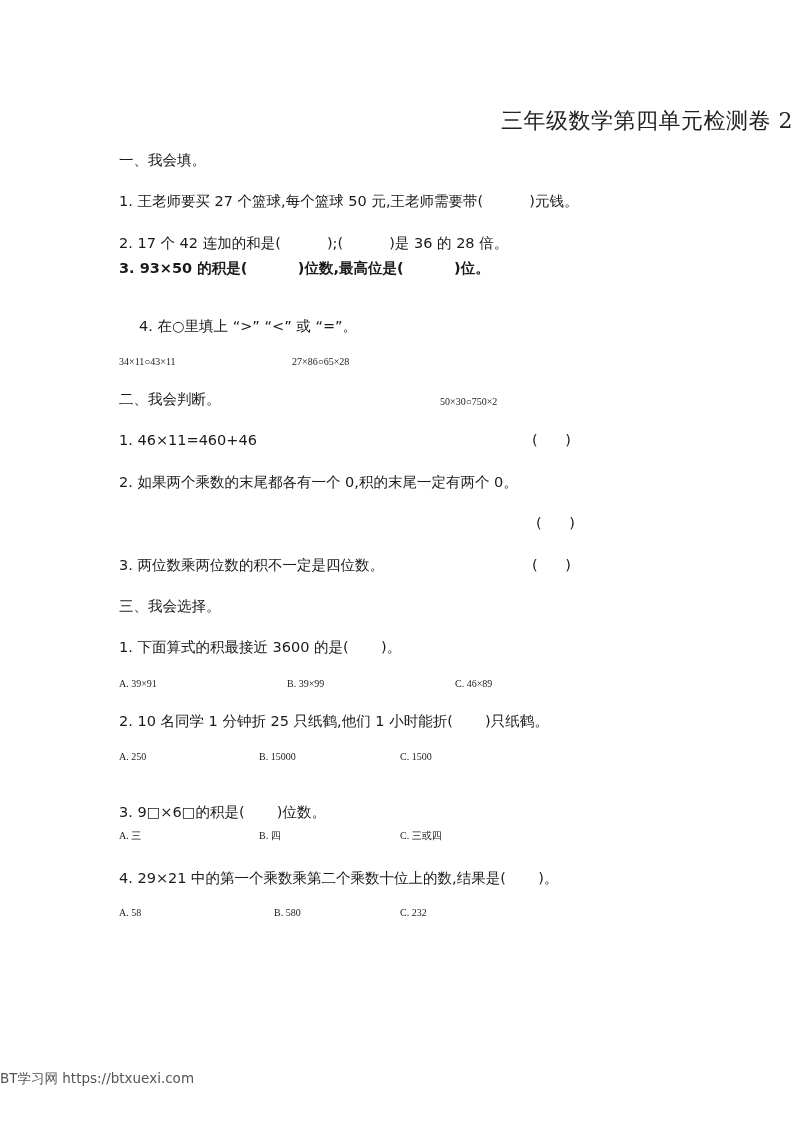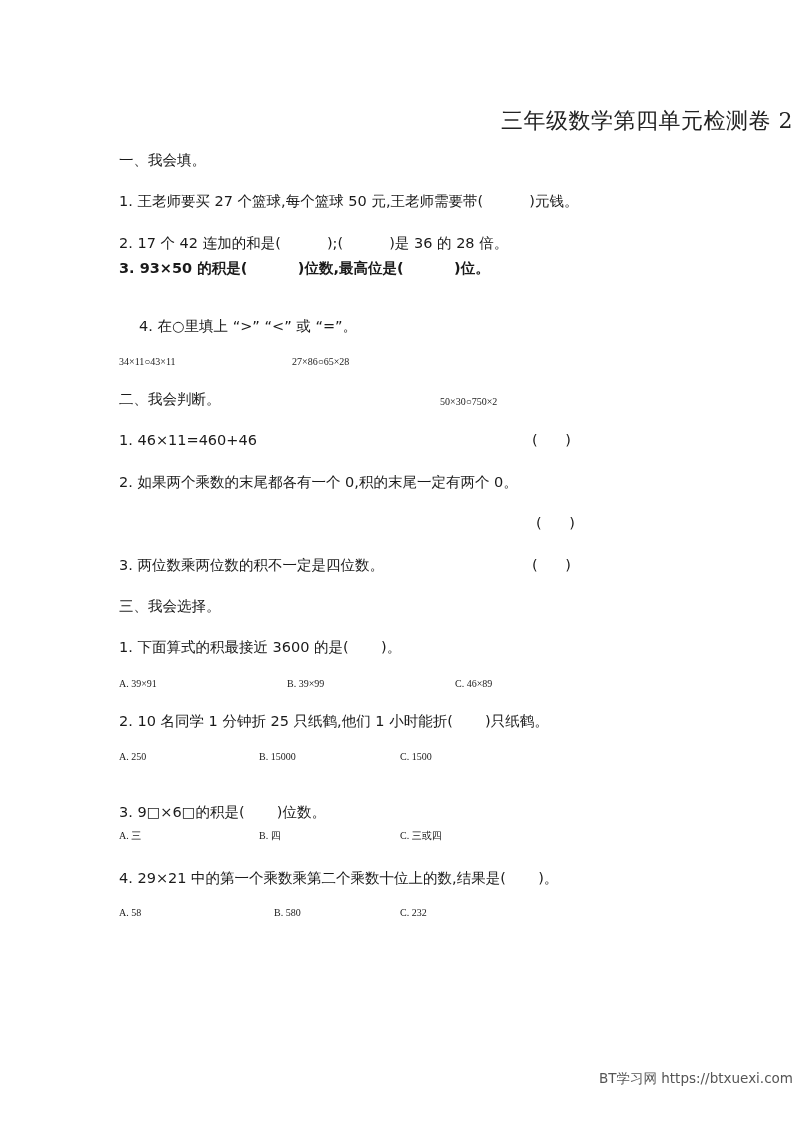--- a/index.html
+++ b/index.html
@@ -54,21 +54,21 @@
       font-size: 10px;
       line-height: 20px;
       white-space: pre;
       font-family: "Liberation Serif", "DejaVu Serif", serif;
     }
     .footer {
       position: absolute;
       top: 1070px;
       left: 0;
       width: 793px;
-      text-align: right;
+      text-align: left;
       font-family: "DejaVu Sans", "Liberation Sans", sans-serif;
       font-size: 13.5px;
       color: #555;
     }
   </style>
 </head>
 <body>
 
 <div class="page">
 

